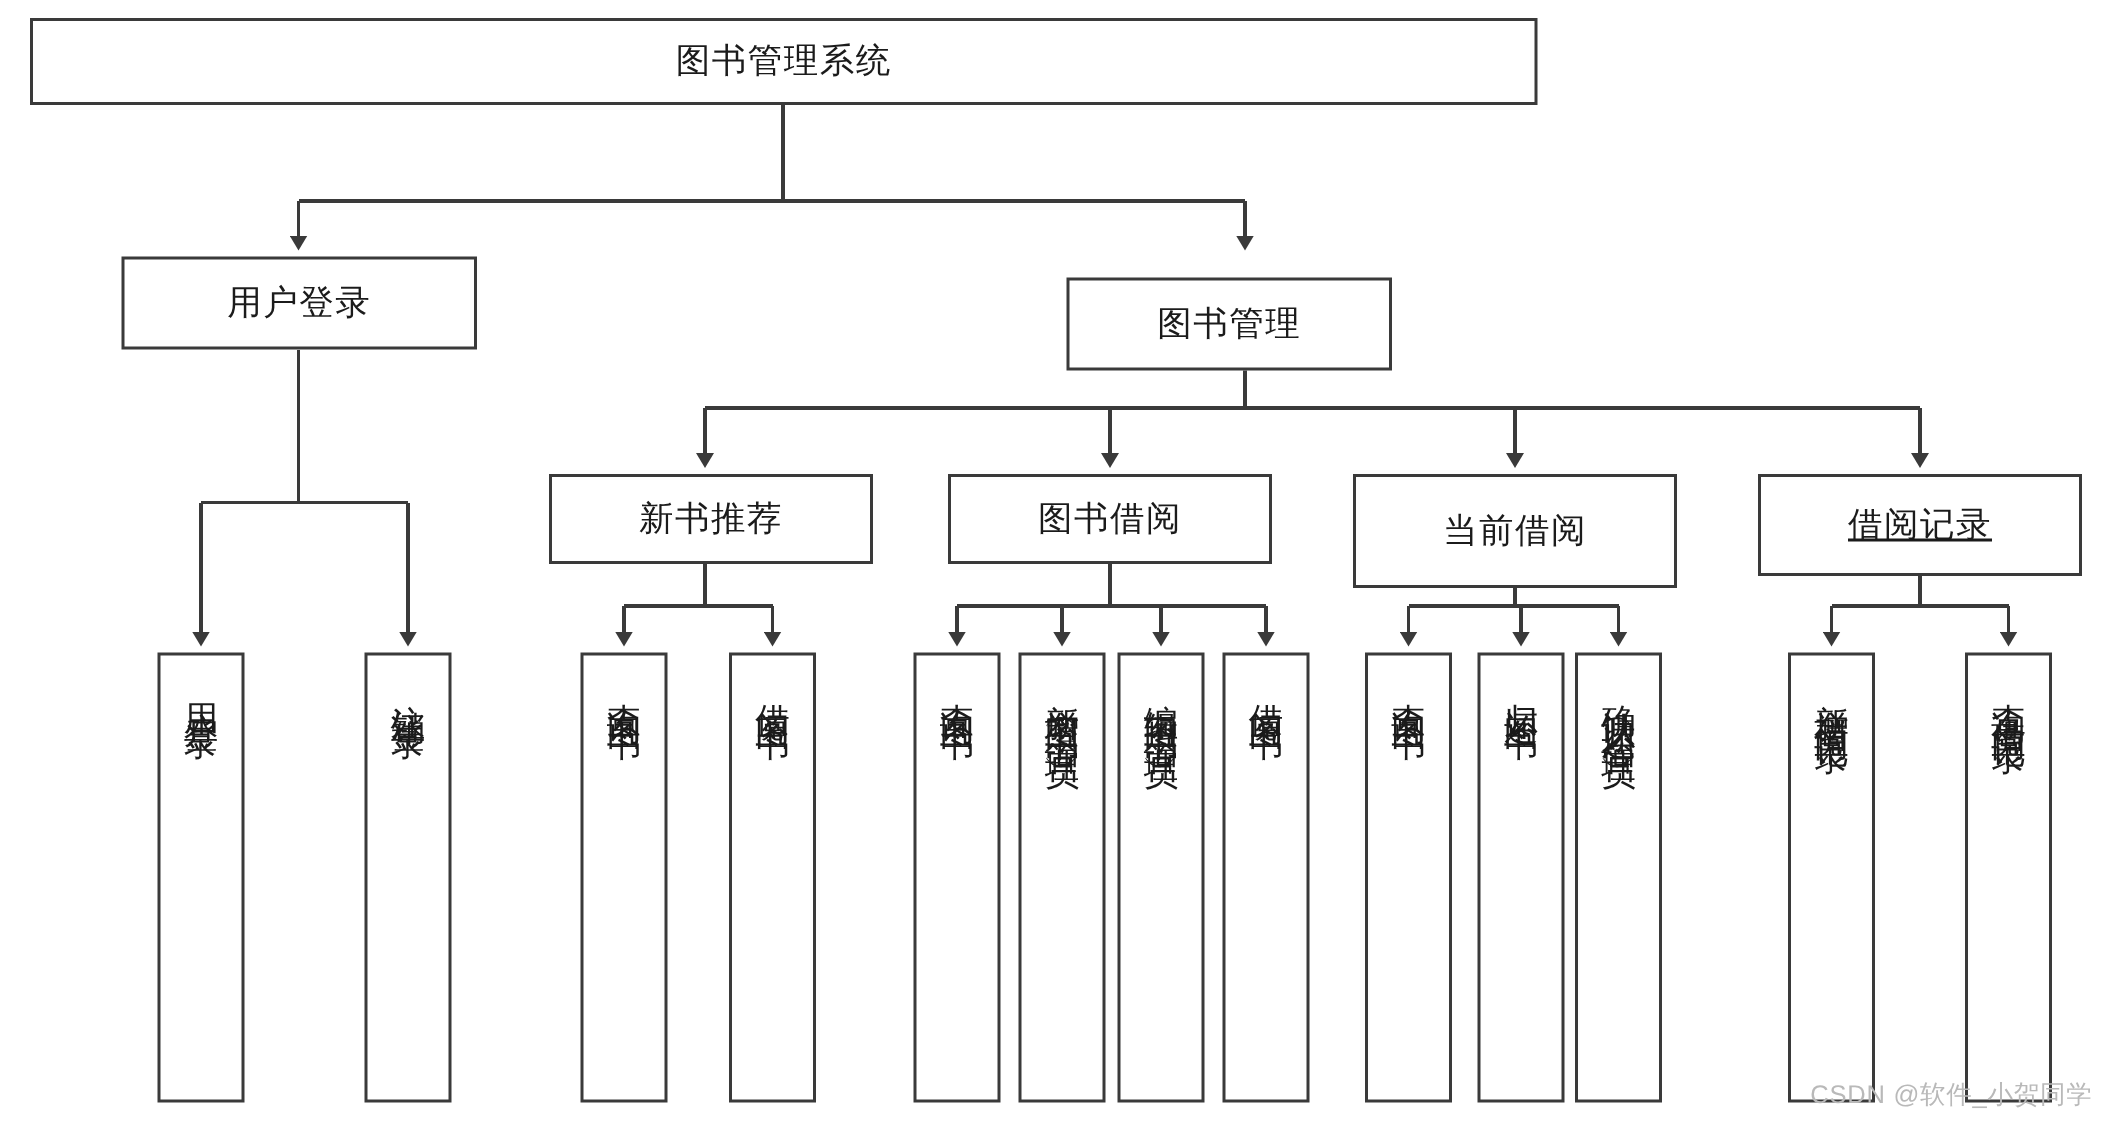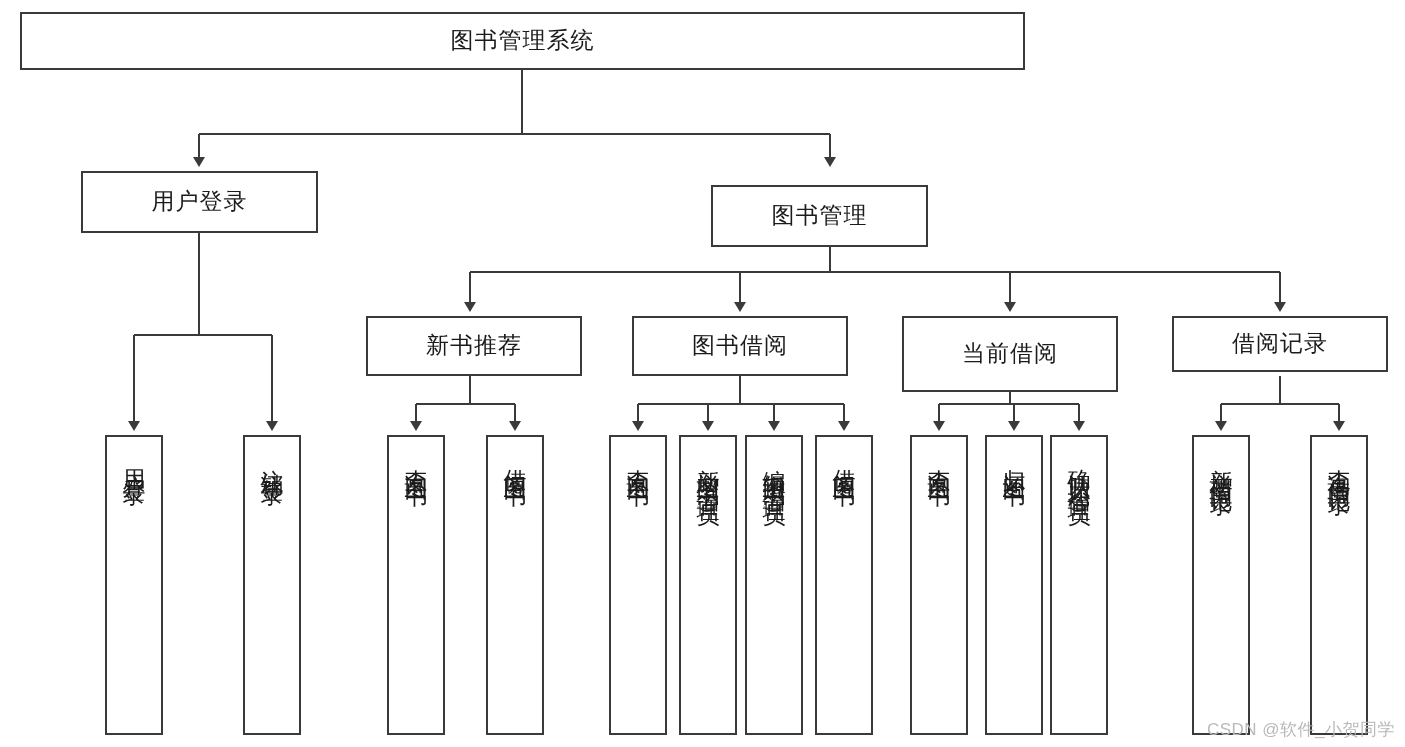--- a/index.html
+++ b/index.html
@@ -138,21 +138,21 @@
 
   <div class="node horiz" style="left:366px; top:316px; width:216px; height:60px;">
     <span class="label">新书推荐</span>
   </div>
   <div class="node horiz" style="left:632px; top:316px; width:216px; height:60px;">
     <span class="label">图书借阅</span>
   </div>
   <div class="node horiz" style="left:902px; top:316px; width:216px; height:76px;">
     <span class="label">当前借阅</span>
   </div>
-  <div class="node horiz" style="left:1172px; top:316px; width:216px; height:56px;">
+  <div class="node horiz" style="left:1172px; top:316px; width:216px; height:68px;text-decoration:underline;">
     <span class="label">借阅记录</span>
   </div>
 
   <div class="node vert" style="left:105px; top:435px; width:58px; height:300px;">
     <span class="label">用户登录</span>
   </div>
   <div class="node vert" style="left:243px; top:435px; width:58px; height:300px;">
     <span class="label">注销登录</span>
   </div>
 

